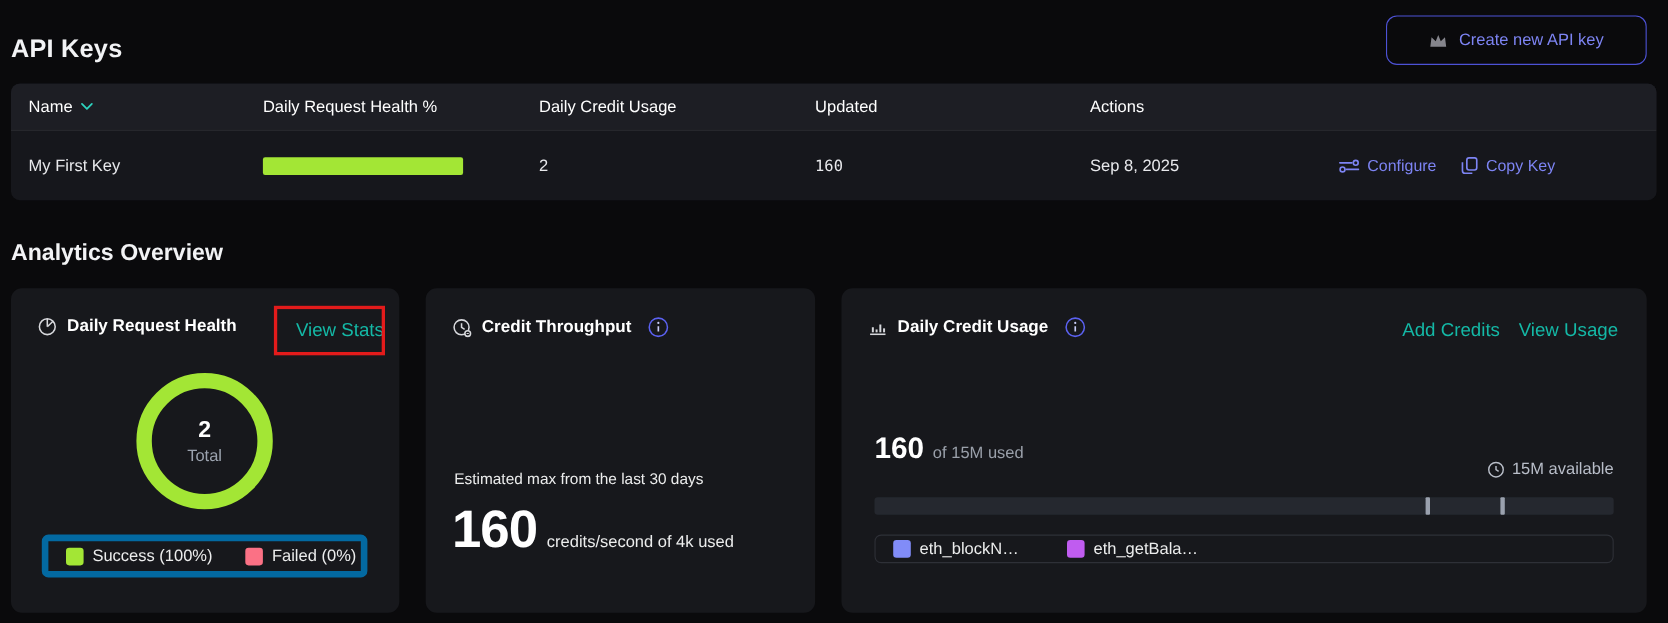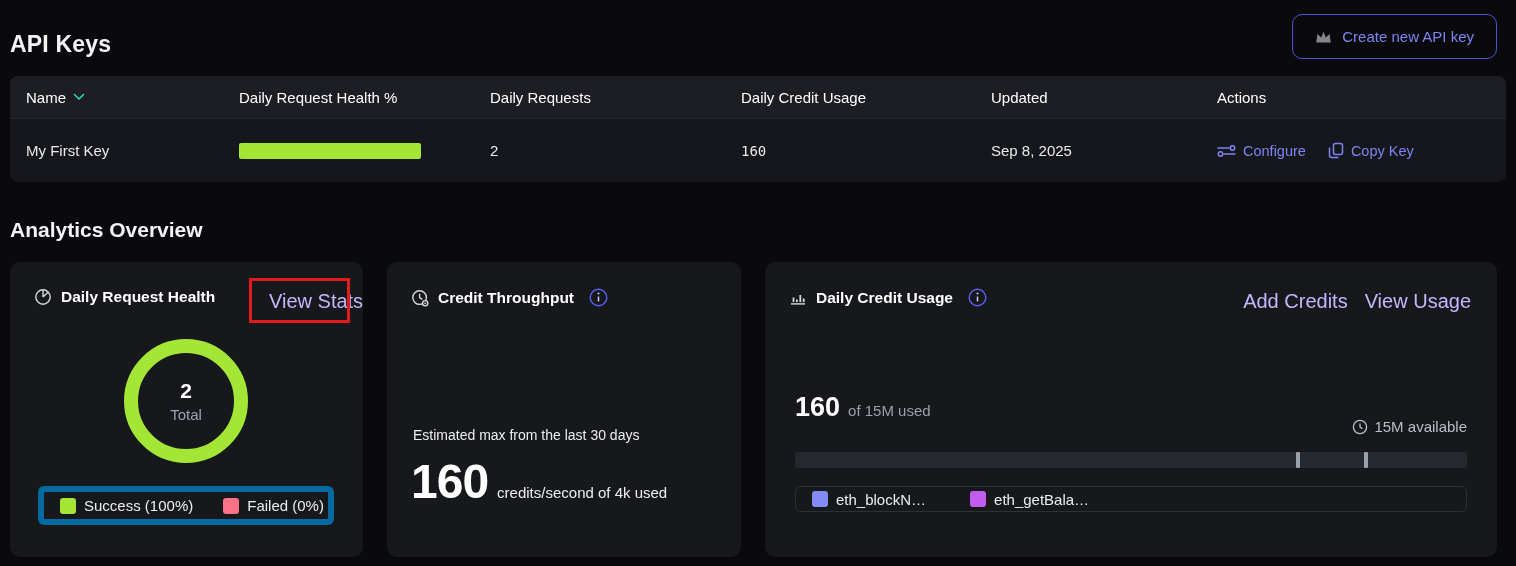--- a/index.html
+++ b/index.html
@@ -2,21 +2,21 @@
 <html><head>
 <meta charset="utf-8">
 <style>
   * { margin:0; padding:0; box-sizing:border-box; }
   html,body { background:#0a0a0c; }
   body { font-family:"Liberation Sans", sans-serif; color:#f2f3f5; }
   .page { position:relative; width:1516px; height:566px; background:#0a0a0c; overflow:hidden; }
 
   
   .page-title { position:absolute; left:10px; top:31px; font-size:23px; font-weight:700; letter-spacing:.2px; }
-  .create-btn { position:absolute; right:19px; top:14px; height:45px; padding:0 22px;
+  .create-btn { position:absolute; right:19px; top:14px; height:45px; padding:0 38px;
     display:flex; align-items:center; gap:10px; background:transparent;
     border:1px solid #4d52d6; border-radius:10px; cursor:pointer;
     color:#7d84f3; font-size:15px; font-family:"Liberation Sans", sans-serif; }
 
   
   .table { position:absolute; left:10px; top:76px; width:1496px; height:106px;
     background:#16171c; border-radius:8px; overflow:hidden; }
   .trow-grid { display:grid; grid-template-columns:213px 251px 251px 250px 226px 1fr; padding-left:16px; align-items:center; }
   .thead { height:42px; background:#1d1e24; font-size:15px; font-weight:500; color:#ffffff; }
   .th { display:flex; align-items:center; gap:7px; }
@@ -30,21 +30,21 @@
   .section-title { position:absolute; left:10px; top:218px; font-size:21px; font-weight:700; }
 
   
   .cards { position:absolute; left:10px; top:262px; width:1487px; height:295px; display:flex; gap:24px; }
   .card { position:relative; background:#17181c; border-radius:10px; height:295px; }
   .card1 { width:353px; }
   .card2 { width:354px; }
   .card3 { width:732px; }
   .card-head { position:absolute; left:24px; top:26px; display:flex; align-items:center; gap:9px; }
   .card-title { font-size:15.5px; font-weight:700; color:#fff; white-space:nowrap; }
-  .link { color:#c4b5fd; font-size:20px; cursor:pointer; text-decoration:none; white-space:nowrap; }
+  .link { color:#14b8a6; font-size:17px; cursor:pointer; text-decoration:none; white-space:nowrap; }
 
   
   .view-stats { position:absolute; left:259px; top:28px; }
   .annotation-box { position:absolute; left:249px; top:278px; width:101px; height:45px;
     border:3px solid #e31b1b; pointer-events:none; z-index:5; }
   .donut { position:absolute; left:114px; top:77px; width:124px; height:124px;
     border:14px solid #a3e635; border-radius:50%;
     display:flex; flex-direction:column; align-items:center; justify-content:center; }
   .donut-value { font-size:21px; font-weight:700; color:#fff; }
   .donut-label { font-size:15px; color:#9ca3af; margin-top:3px; }
@@ -96,21 +96,20 @@
     <div class="thead trow-grid">
       <div class="th">
         <span>Name</span>
         <span class="icon">
           <svg width="12" height="8" viewBox="0 0 12 8">
               <path d="M1.5 1.5 L6 6 L10.5 1.5" fill="none" stroke="#2dd4bf" stroke-width="1.6" stroke-linecap="round" stroke-linejoin="round"></path>
             </svg>
         </span>
       </div>
       <div class="th">Daily Request Health %</div>
-      <div class="th">Daily Requests</div>
       <div class="th">Daily Credit Usage</div>
       <div class="th">Updated</div>
       <div class="th">Actions</div>
     </div>
     <div class="tbody-row trow-grid">
       <div>My First Key</div>
       <div>
           <div class="health-bar"></div>
         </div>
       <div>2</div>

